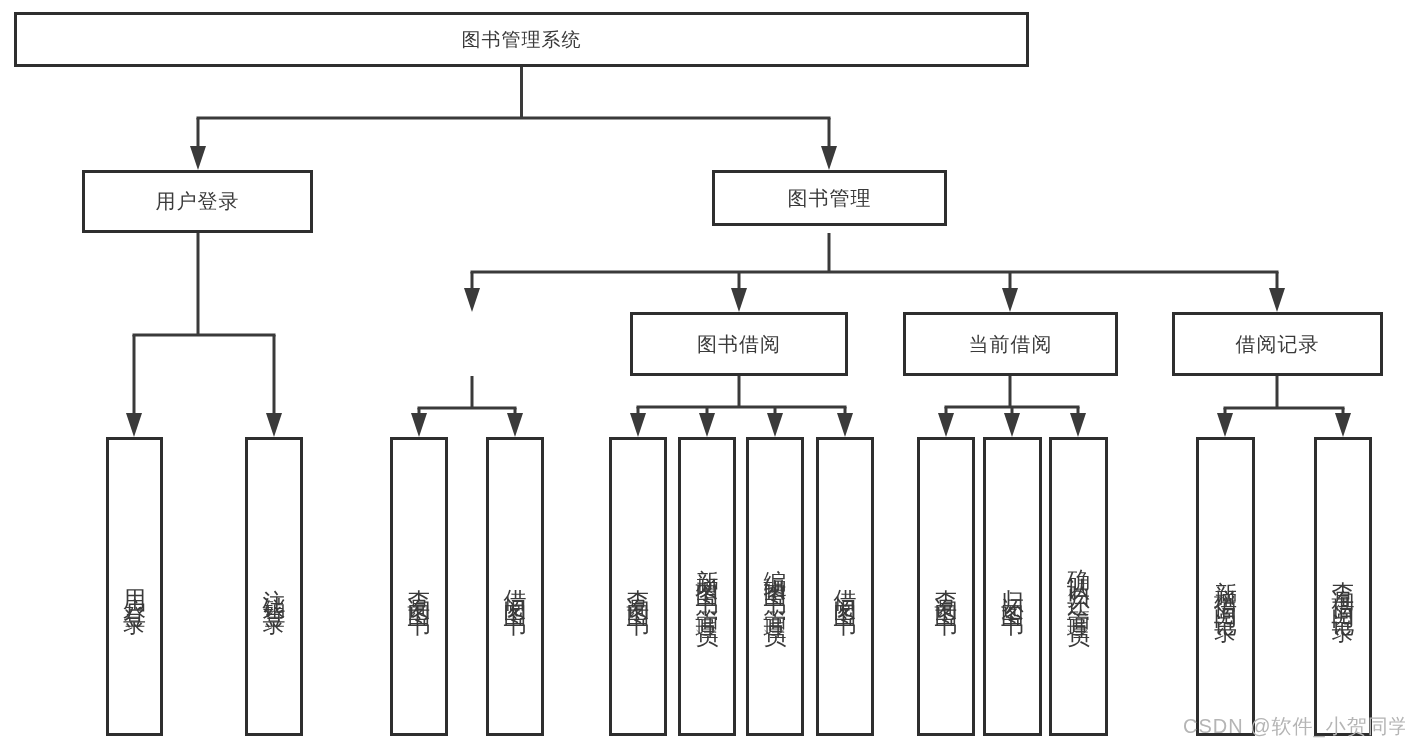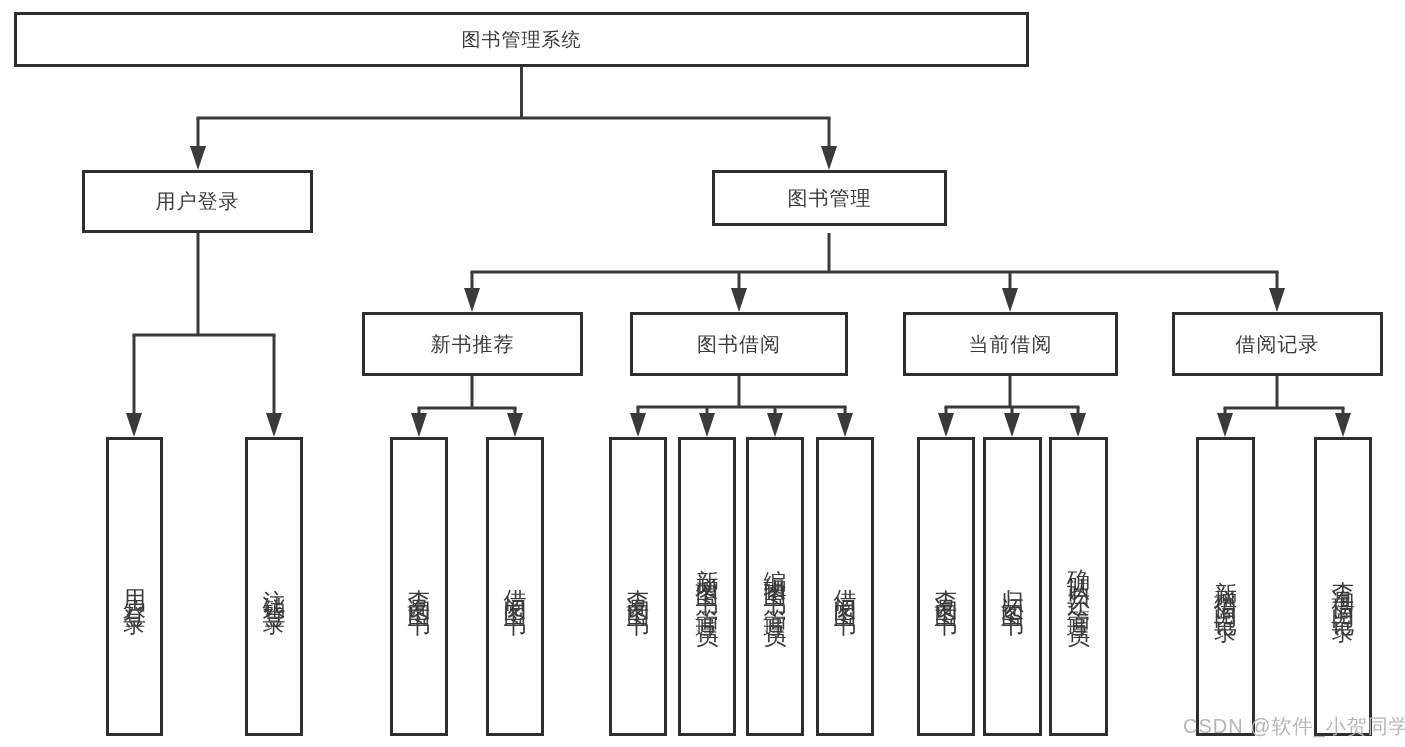--- a/index.html
+++ b/index.html
@@ -117,23 +117,20 @@
     <span class="lbl">图书管理系统</span>
   </div>
 
   <div class="node h" style="left:82px;top:170px;width:231px;height:63px">
     <span class="lbl">用户登录</span>
   </div>
   <div class="node h" style="left:712px;top:170px;width:235px;height:56px">
     <span class="lbl">图书管理</span>
   </div>
 
-  <div class="node h" style="left:362px;top:312px;width:221px;height:64px">
-    <span class="lbl">新书推荐</span>
-  </div>
   <div class="node h" style="left:630px;top:312px;width:218px;height:64px">
     <span class="lbl">图书借阅</span>
   </div>
   <div class="node h" style="left:903px;top:312px;width:215px;height:64px">
     <span class="lbl">当前借阅</span>
   </div>
   <div class="node h" style="left:1172px;top:312px;width:211px;height:64px">
     <span class="lbl">借阅记录</span>
   </div>
 

